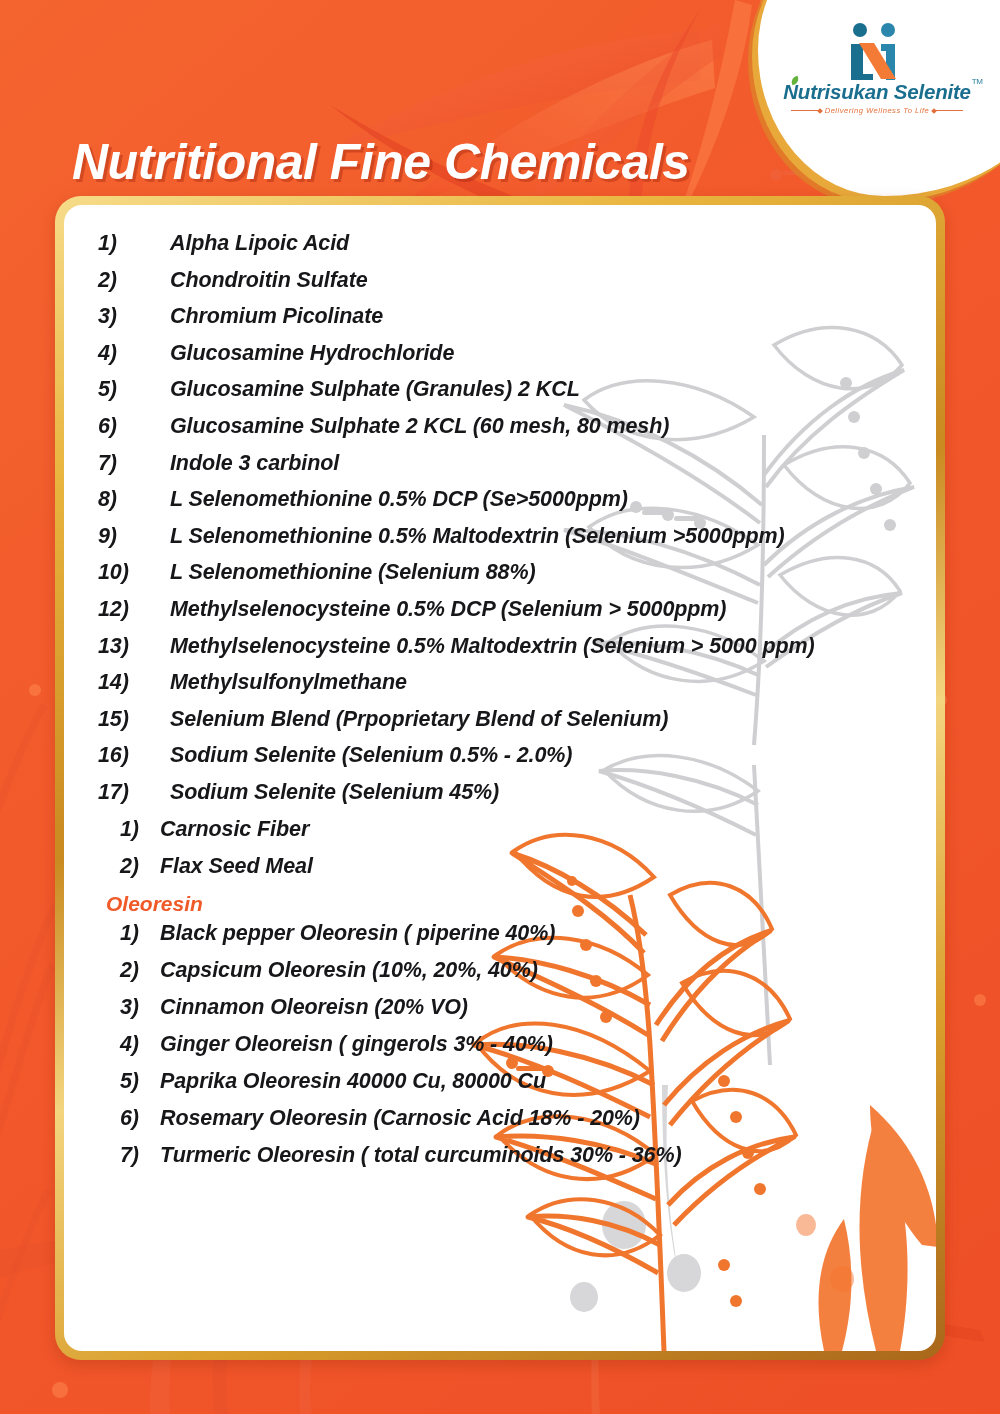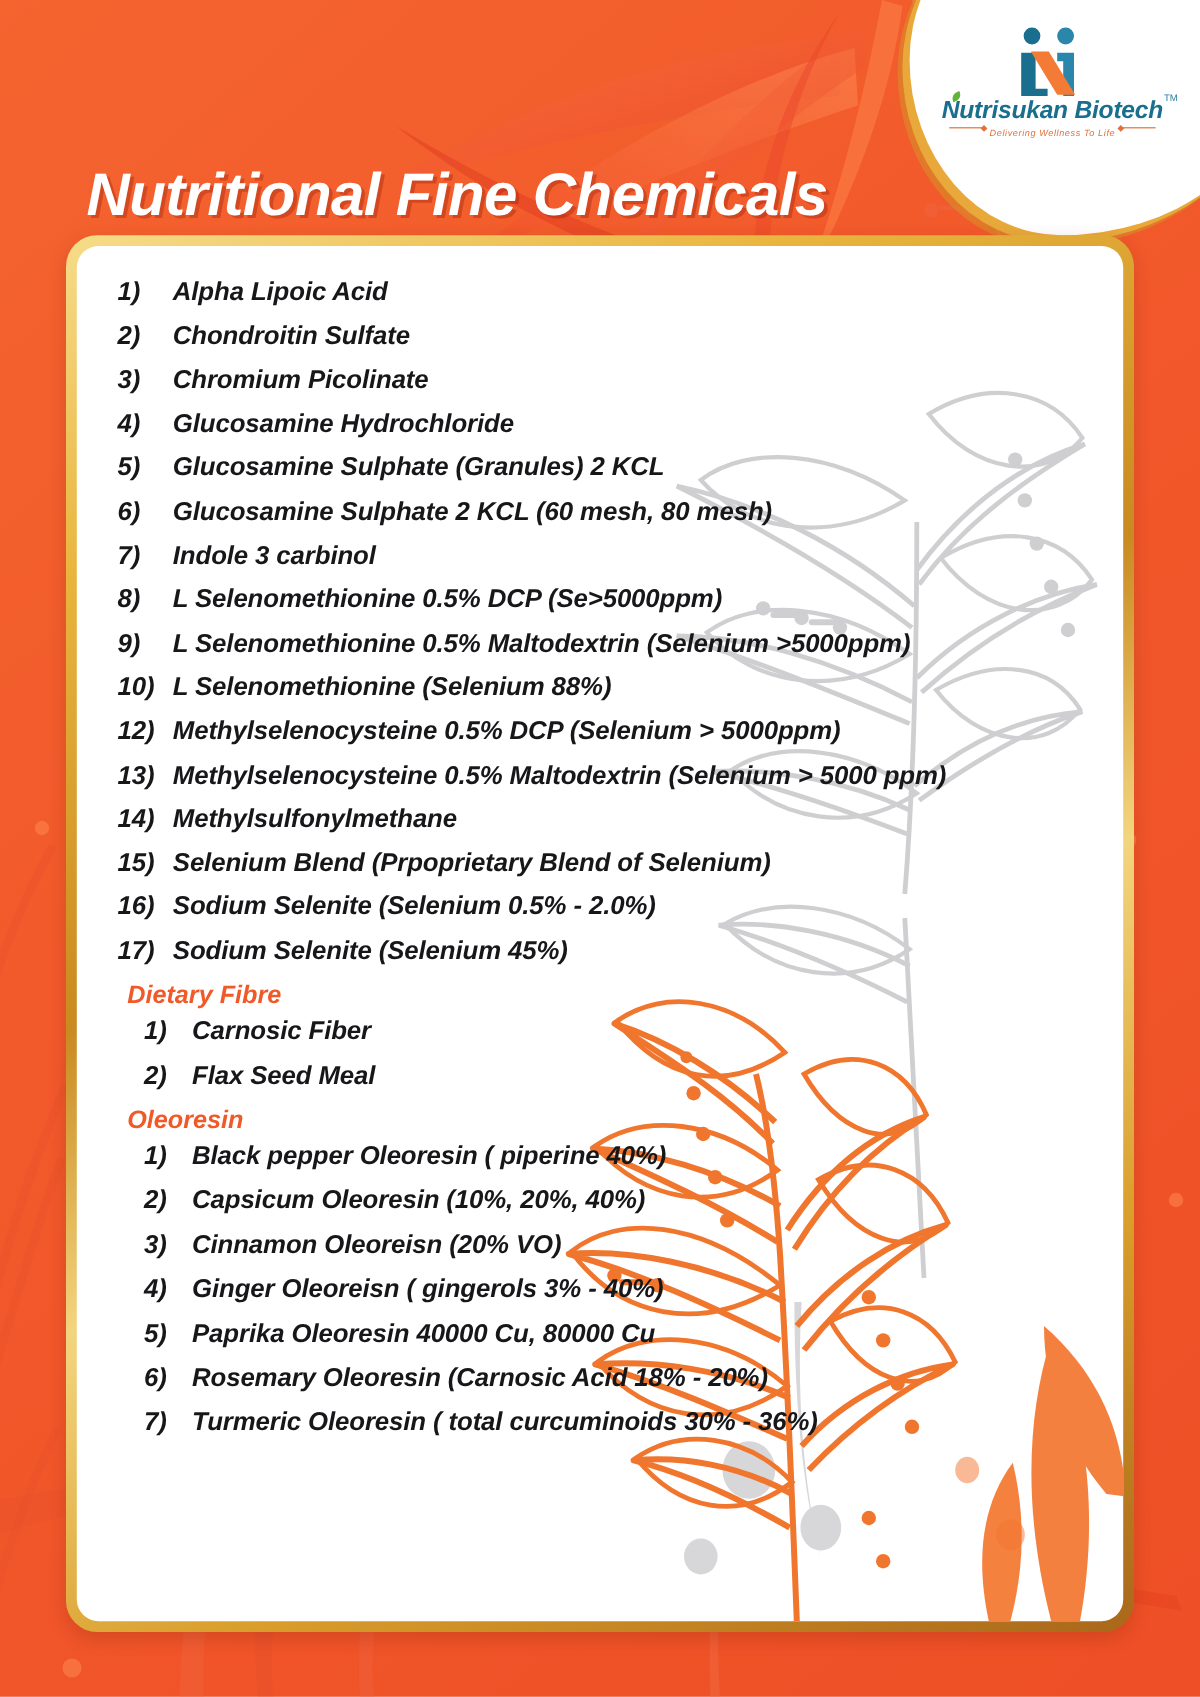--- a/index.html
+++ b/index.html
@@ -76,20 +76,21 @@
     left: 8px;
     top: -5px;
     width: 8px;
     height: 7px;
     background: #63B33B;
     border-radius: 80% 0 80% 0;
     transform: rotate(-22deg);
   }
   .logo-tagline-row {
     display: flex;
+    align-items: center;
     justify-content: center;
     gap: 4px;
     margin-top: 3px;
   }
   .logo-tagline-row .rule {
     height: 1px;
     width: 30px;
     background: #E2703A;
     position: relative;
   }
@@ -173,21 +174,21 @@
     color: #17171A;
     line-height: 1;
     margin-bottom: 15.1px;
     letter-spacing: -0.1px;
   }
   ol.chem-list li .num {
     flex: 0 0 auto;
     width: 46px;
     text-align: left;
   }
-  ol.chem-list li .txt { flex: 1 1 auto; }
+  ol.chem-list li .txt { flex: 1 1 auto; margin-left: 26px; }
 
   
   .section-head {
     font-size: 21px;
     font-style: italic;
     font-weight: bold;
     color: #F05A28;
     margin: 14px 0 9px 8px;
     line-height: 1;
   }
@@ -285,21 +286,21 @@
   <div class="logo-wrap">
     <svg class="logo-mark" viewBox="0 0 68 58">
       <circle cx="17" cy="8" r="7" fill="#1A6E8E"></circle>
       <circle cx="45" cy="8" r="7" fill="#2A86AA"></circle>
       <path d="M8 22 h12 v30 h10 v7 H8 Z" fill="#1A6E8E"></path>
       <path d="M38 22 h14 v36 h-9 V29 h-5 Z" fill="#2A86AA"></path>
       <path d="M16 21 L31 21 L53 57 L38 57 Z" fill="#F47B35"></path>
     </svg>
     <div class="logo-word">
       <span class="logo-leaf-dot"></span>
-      <span>Nutrisukan Biotech</span>
+      <span>Nutrisukan Selenite</span>
       <span class="logo-tm">TM</span>
     </div>
     <div class="logo-tagline-row">
       <span class="rule l"></span>
       <span class="logo-tagline">Delivering Wellness To Life</span>
       <span class="rule r"></span>
     </div>
   </div>
 
   <div class="poster-title">Nutritional Fine Chemicals</div>
@@ -464,21 +465,20 @@
           <li>
               <span class="num">16)</span>
               <span class="txt">Sodium Selenite (Selenium 0.5% - 2.0%)</span>
             </li>
           <li>
               <span class="num">17)</span>
               <span class="txt">Sodium Selenite (Selenium 45%)</span>
             </li>
         </ol>
 
-        <div class="section-head">Dietary Fibre</div>
         <ol class="sub-list">
           <li>
               <span class="num">1)</span>
               <span class="txt">Carnosic Fiber</span>
             </li>
           <li>
               <span class="num">2)</span>
               <span class="txt">Flax Seed Meal</span>
             </li>
         </ol>

